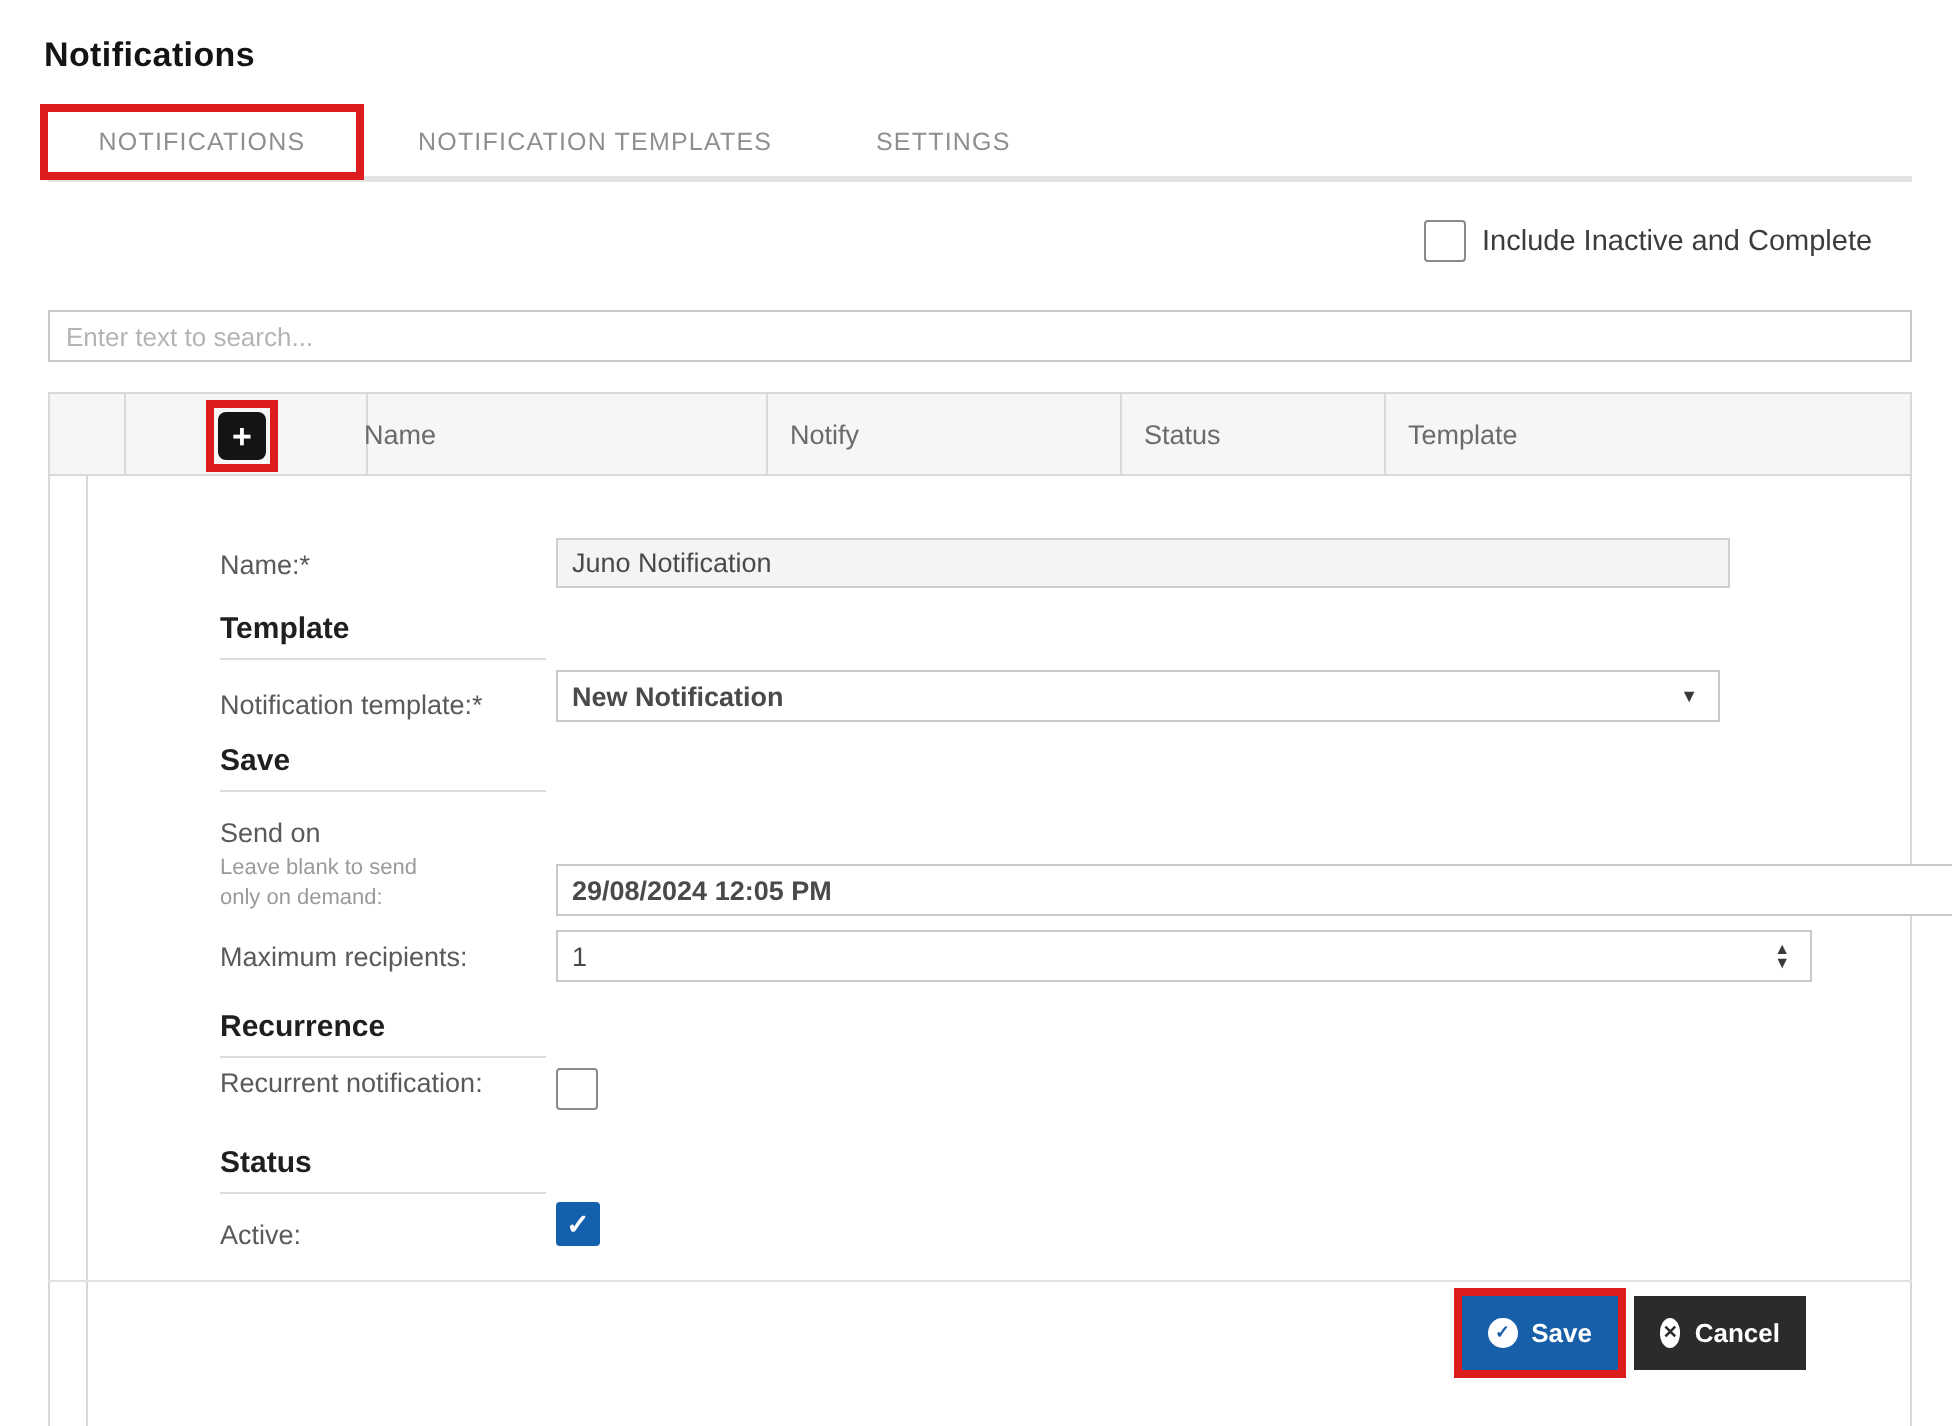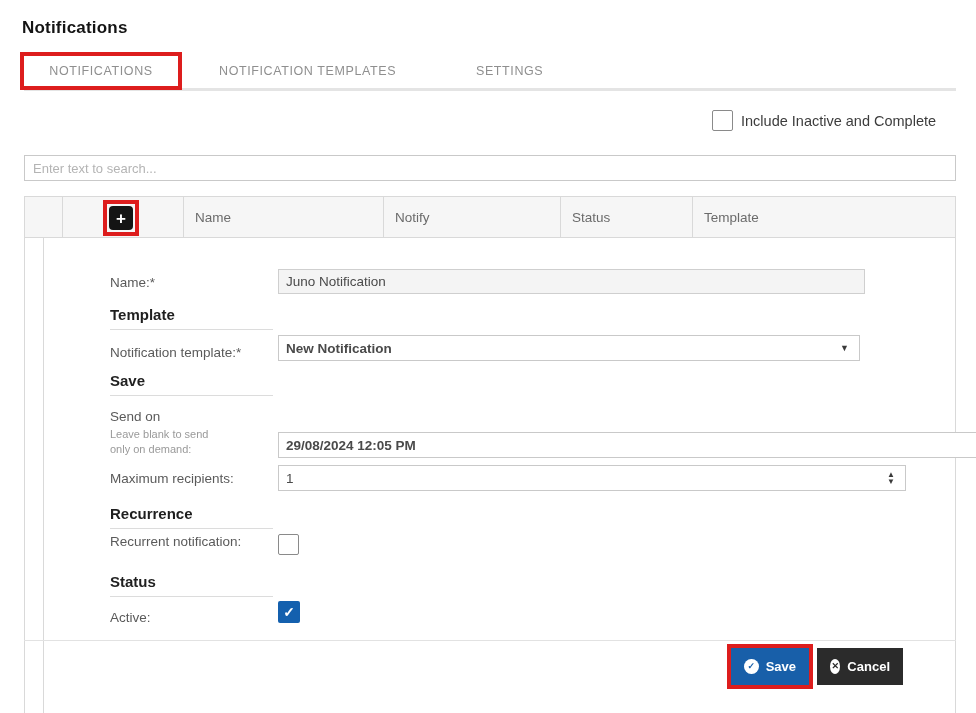--- a/index.html
+++ b/index.html
@@ -6,22 +6,22 @@
   html,body { width:976px; height:713px; background:#fff; font-family:"Liberation Sans", sans-serif; }
   #app { position:relative; width:976px; height:713px; background:#fff; overflow:hidden; }
   .abs { position:absolute; }
 
   
   .page-title { left:22px; top:18px; font-size:17px; font-weight:bold; color:#141414; letter-spacing:.2px; }
   .tab-underline { left:24px; top:88px; width:932px; height:3px; background:#e4e4e4; }
   .tab { font-size:12.5px; color:#8f8f8f; letter-spacing:.6px; cursor:pointer; }
   .tab-selected-box { left:20px; top:52px; width:162px; height:38px; border:4px solid #dd1d1d; background:#fff;
                       display:flex; align-items:center; justify-content:center; }
-  .tab2 { left:219px; top:64px; }
-  .tab3 { left:476px; top:64px;text-align:center; }
+  .tab2 { left:209px; top:64px; }
+  .tab3 { left:438px; top:64px;text-align:center; }
 
   
   .cb { width:21px; height:21px; border:1.5px solid #8a8a8a; border-radius:2px; background:#fff; cursor:pointer; }
   .cb-include { left:712px; top:110px; }
   .include-label { left:741px; top:113px; font-size:14.5px; color:#3c3c3c; }
 
   
   .search-input { left:24px; top:155px; width:932px; height:26px; border:1px solid #c9c9c9; background:#fff;
                   font-size:13px; color:#7f1d1d; padding-left:8px; font-family:"Liberation Sans", sans-serif; }
   .search-input::placeholder { color:#b4b4b4; }
@@ -92,21 +92,21 @@
   <span class="abs include-label">Include Inactive and Complete</span>
 
   <input class="abs search-input" placeholder="Enter text to search..." style="">
 
   <div class="abs grid-header"></div>
   <div class="abs col-sep" style="left:62px"></div>
   <div class="abs col-sep" style="left:183px"></div>
   <div class="abs col-sep" style="left:383px"></div>
   <div class="abs col-sep" style="left:560px"></div>
   <div class="abs col-sep" style="left:692px"></div>
-  <span class="abs col-label" style="left:195px">Name</span>
+  <span class="abs col-label" style="left:182px">Name</span>
   <span class="abs col-label" style="left:395px">Notify</span>
   <span class="abs col-label" style="left:572px">Status</span>
   <span class="abs col-label" style="left:704px">Template</span>
 
   <div class="abs add-btn-box">
     <div class="add-btn">
       <span>+</span>
     </div>
   </div>
 

